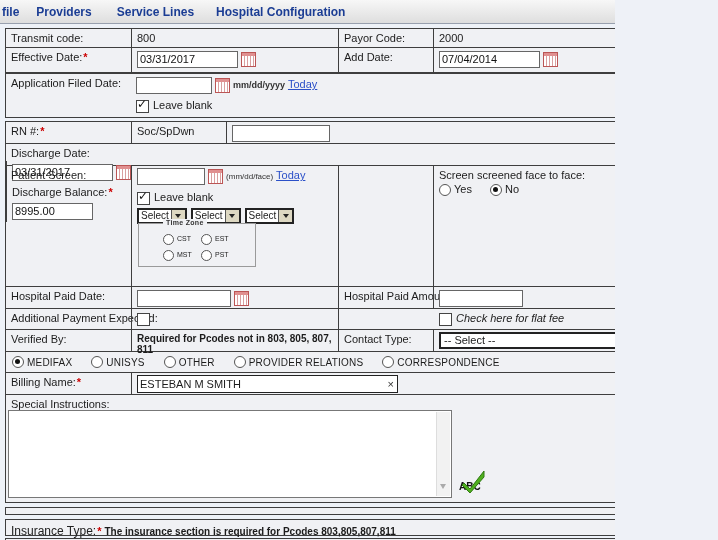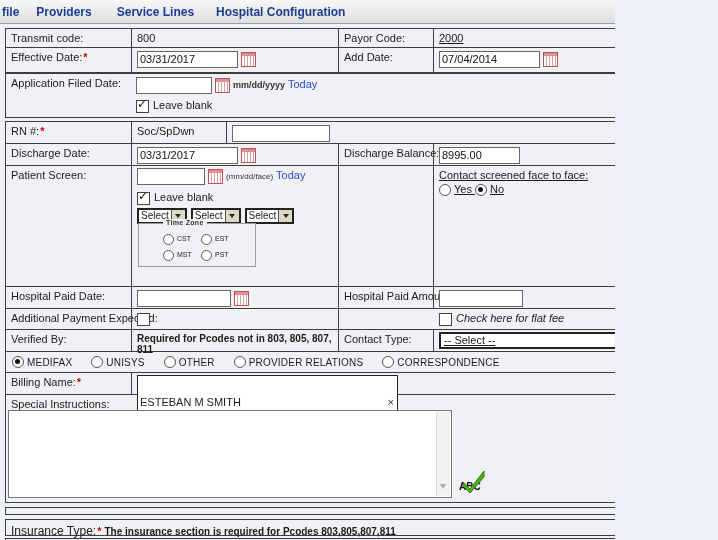--- a/index.html
+++ b/index.html
@@ -15,29 +15,29 @@
   #menubar .menu-item:nth-child(2){margin-left:17px;}
   #menubar .menu-item:nth-child(3){margin-left:25px;}
   #menubar .menu-item:nth-child(4){margin-left:22px;}
 
   
   .tbox{position:absolute;left:5px;width:636px;border:1px solid #3e3e3e;background:#f0f1f4;box-sizing:border-box;}
   .row{position:relative;display:flex;border-bottom:1px solid #3e3e3e;box-sizing:border-box;}
   .row:last-child{border-bottom:none;}
   .cell{box-sizing:border-box;padding:3px 0 2px 5px;position:relative;overflow:visible;}
   .bl{border-left:1px solid #3e3e3e;}
-  .c1{width:125px;}.c2{width:207px;}.c3{width:95px;}.c4{width:207px;text-decoration:underline;}
+  .c1{width:125px;}.c2{width:207px;}.c3{width:95px;}.c4{width:207px;}
   .lbl{white-space:nowrap;}
   .req{color:#c00;font-weight:bold;margin-left:1px;}
 
   
   .input{display:inline-block;vertical-align:middle;background:#fff;border:1px solid #666;
     height:15px;line-height:15px;padding:0 2px;font-size:11px;color:#111;box-sizing:content-box;}
   .note-bold{font-weight:bold;font-size:10px;}
-  .link{color:#2b50c8;cursor:pointer;}
+  .link{color:#2b50c8;text-decoration:underline;cursor:pointer;}
   .hint{font-size:9px;font-weight:bold;color:#333;}
 
   
   .cal{display:inline-block;vertical-align:middle;width:13px;height:13px;margin-left:3px;
     border:1px solid #b55;background:
       linear-gradient(#e09090,#e09090) 0 0/13px 3px no-repeat,
       repeating-linear-gradient(to right,#fff 0 2px,#d9a0a0 2px 3px),
       repeating-linear-gradient(#fff 0 2px,#d9a0a0 2px 3px);
     background-color:#fff;}
 
@@ -71,22 +71,22 @@
   
   .textarea{position:absolute;left:2px;top:15px;width:444px;height:88px;background:#fff;border:1px solid #777;box-sizing:border-box;}
   .ta-scroll{position:absolute;right:1px;top:1px;bottom:1px;width:13px;background:#f2f2f2;border-left:1px solid #ddd;}
   .ta-scroll::after{content:"";position:absolute;left:3px;bottom:4px;border:3px solid transparent;border-top:5px solid #aaa;}
 
   
   .abc{position:absolute;left:453px;top:70px;width:30px;height:32px;}
   .abc .abc-txt{position:absolute;left:0;top:16px;font-size:10px;font-weight:bold;color:#111;letter-spacing:0;}
 
   
-  .billing-box{display:inline-flex;align-items:flex-end;background:#fff;border:1px solid #222;height:16px;width:255px;
-    font-size:11px;padding:16px 2px;box-sizing:content-box;}
+  .billing-box{display:inline-flex;align-items:center;background:#fff;border:1px solid #222;height:16px;width:255px;
+    font-size:11px;padding:0 2px;box-sizing:content-box;}
   .billing-box .val{flex:1;white-space:nowrap;overflow:hidden;}
   .billing-box .clear{color:#333;font-size:11px;cursor:pointer;padding:0 1px;}
 
   .caps-row{font-size:10px;display:flex;align-items:center;padding-left:6px;}
   .caps-row .opt{display:flex;align-items:center;margin-right:19px;white-space:nowrap;letter-spacing:.2px;}
 
   .ins-label{font-size:12px;color:#222;}
 </style>
 </head>
 <body>
@@ -142,21 +142,21 @@
     <div class="row" style="height:22px;">
       <div class="cell c1 lbl">
         <span>RN #:</span><span class="req">*</span>
       </div>
       <div class="cell c3 bl lbl">Soc/SpDwn</div>
       <div class="cell c4 bl">
         <span class="input" style="width:92px;"></span>
       </div>
     </div>
 
-    <div class="row" style="height:22px;">
+    <div class="row" style="height:22px;flex-direction:column;">
       <div class="cell c1 lbl">Discharge Date:</div>
       <div class="cell c2 bl">
         <span class="input" style="width:95px;">03/31/2017</span><span class="cal"></span>
       </div>
       <div class="cell c3 bl lbl">
         <span>Discharge Balance:</span><span class="req">*</span>
       </div>
       <div class="cell c4 bl">
         <span class="input" style="width:75px;">8995.00</span>
       </div>
@@ -190,23 +190,23 @@
         <div class="tz">
           <span class="legend">Time Zone</span>
           <span class="opt" style="left:24px;top:10px;"><span class="radio"></span><span>CST</span></span>
           <span class="opt" style="left:62px;top:10px;"><span class="radio"></span><span>EST</span></span>
           <span class="opt" style="left:24px;top:26px;"><span class="radio"></span><span>MST</span></span>
           <span class="opt" style="left:62px;top:26px;"><span class="radio"></span><span>PST</span></span>
         </div>
       </div>
       <div class="cell c3 bl"></div>
       <div class="cell c4 bl">
-        <div>Contact screened face to face:</div>
+        <div>Screen screened face to face:</div>
         <div style="margin-top:2px;">
-          <span style="margin-right:0;"><span class="radio"></span><span>Yes</span></span>
+          <span style="margin-right:15px;"><span class="radio"></span><span>Yes</span></span>
           <span><span class="radio sel"></span><span>No</span></span>
         </div>
       </div>
     </div>
 
     <div class="row" style="height:22px;">
       <div class="cell c1 lbl">Hospital Paid Date:</div>
       <div class="cell c2 bl">
         <span class="input" style="width:88px;"></span><span class="cal"></span>
       </div>

